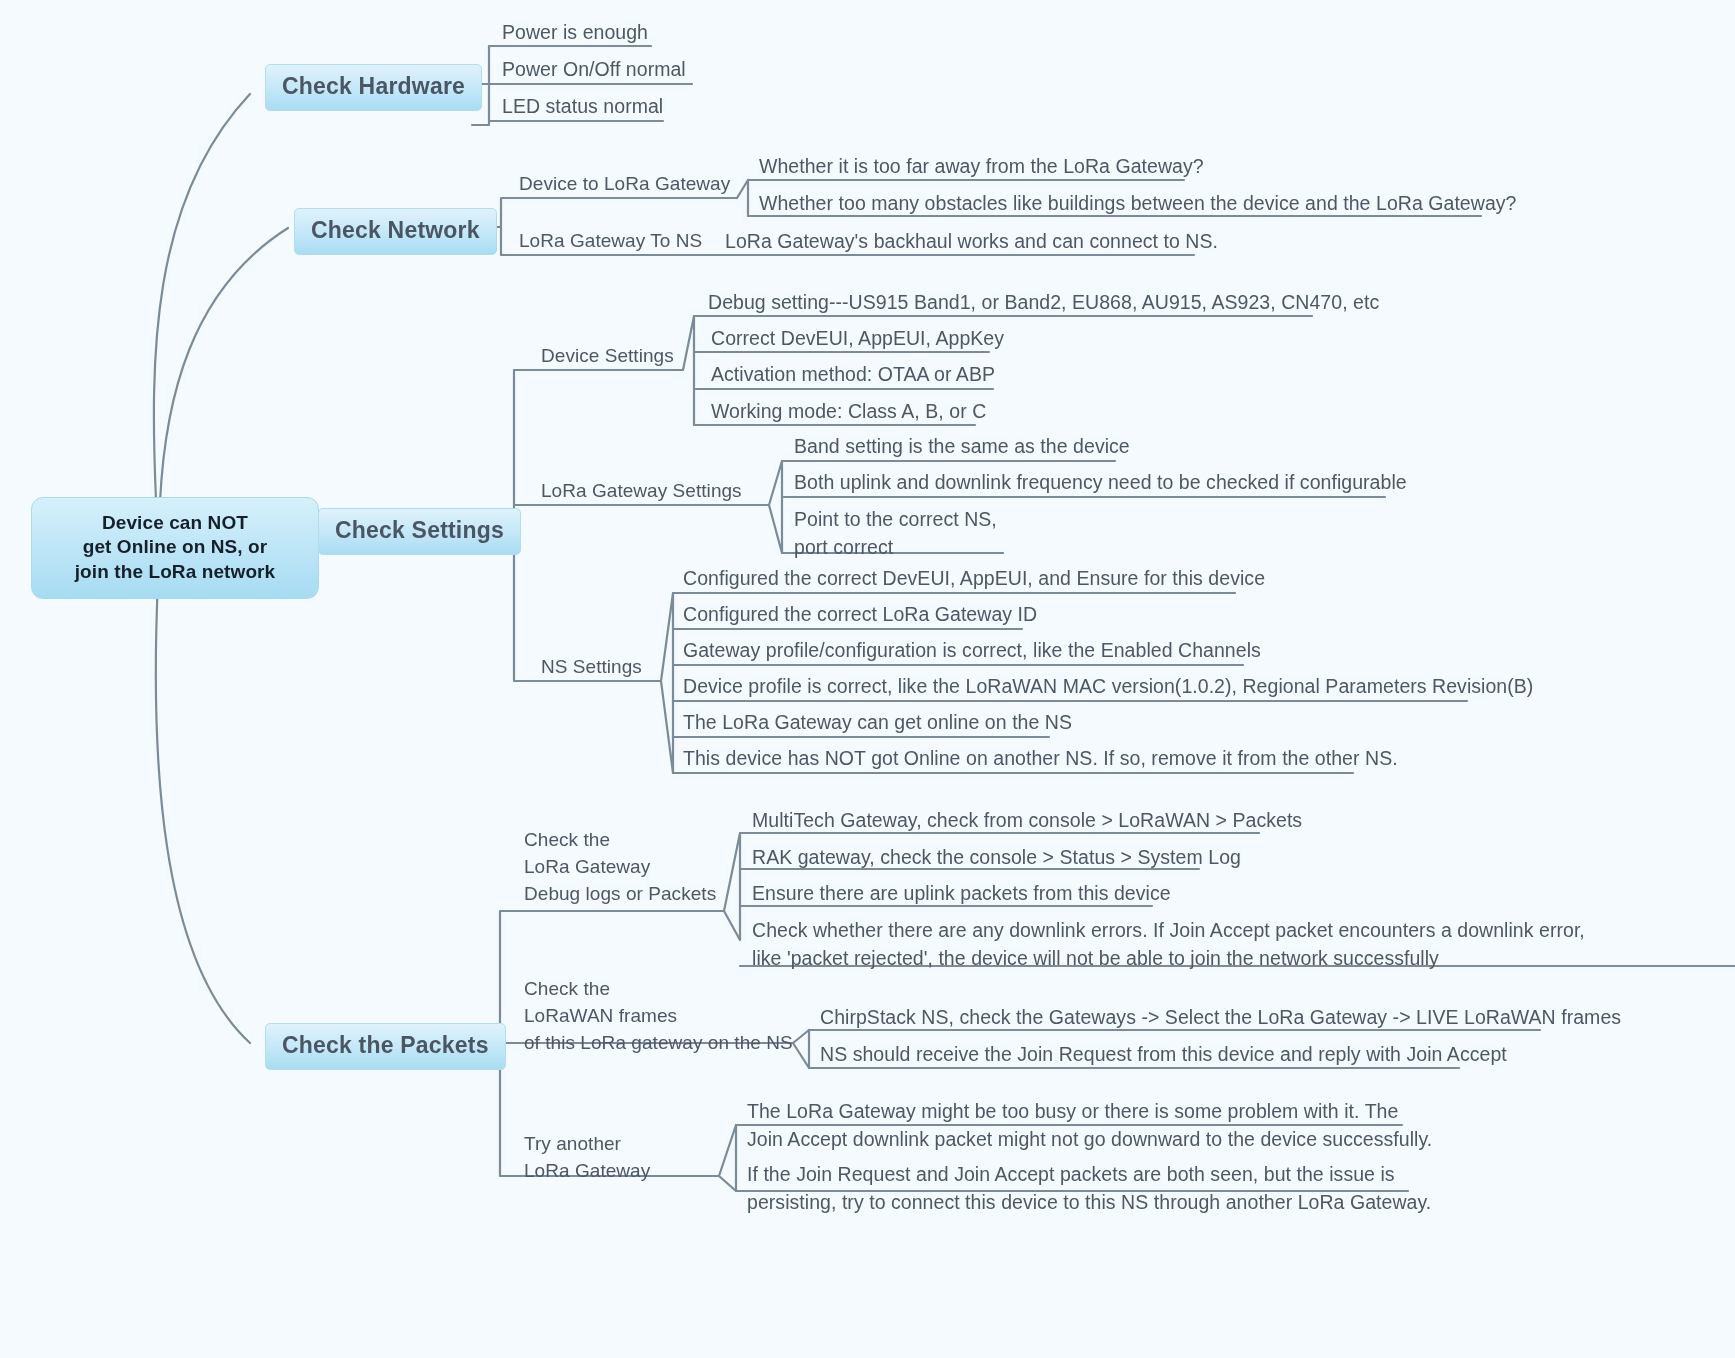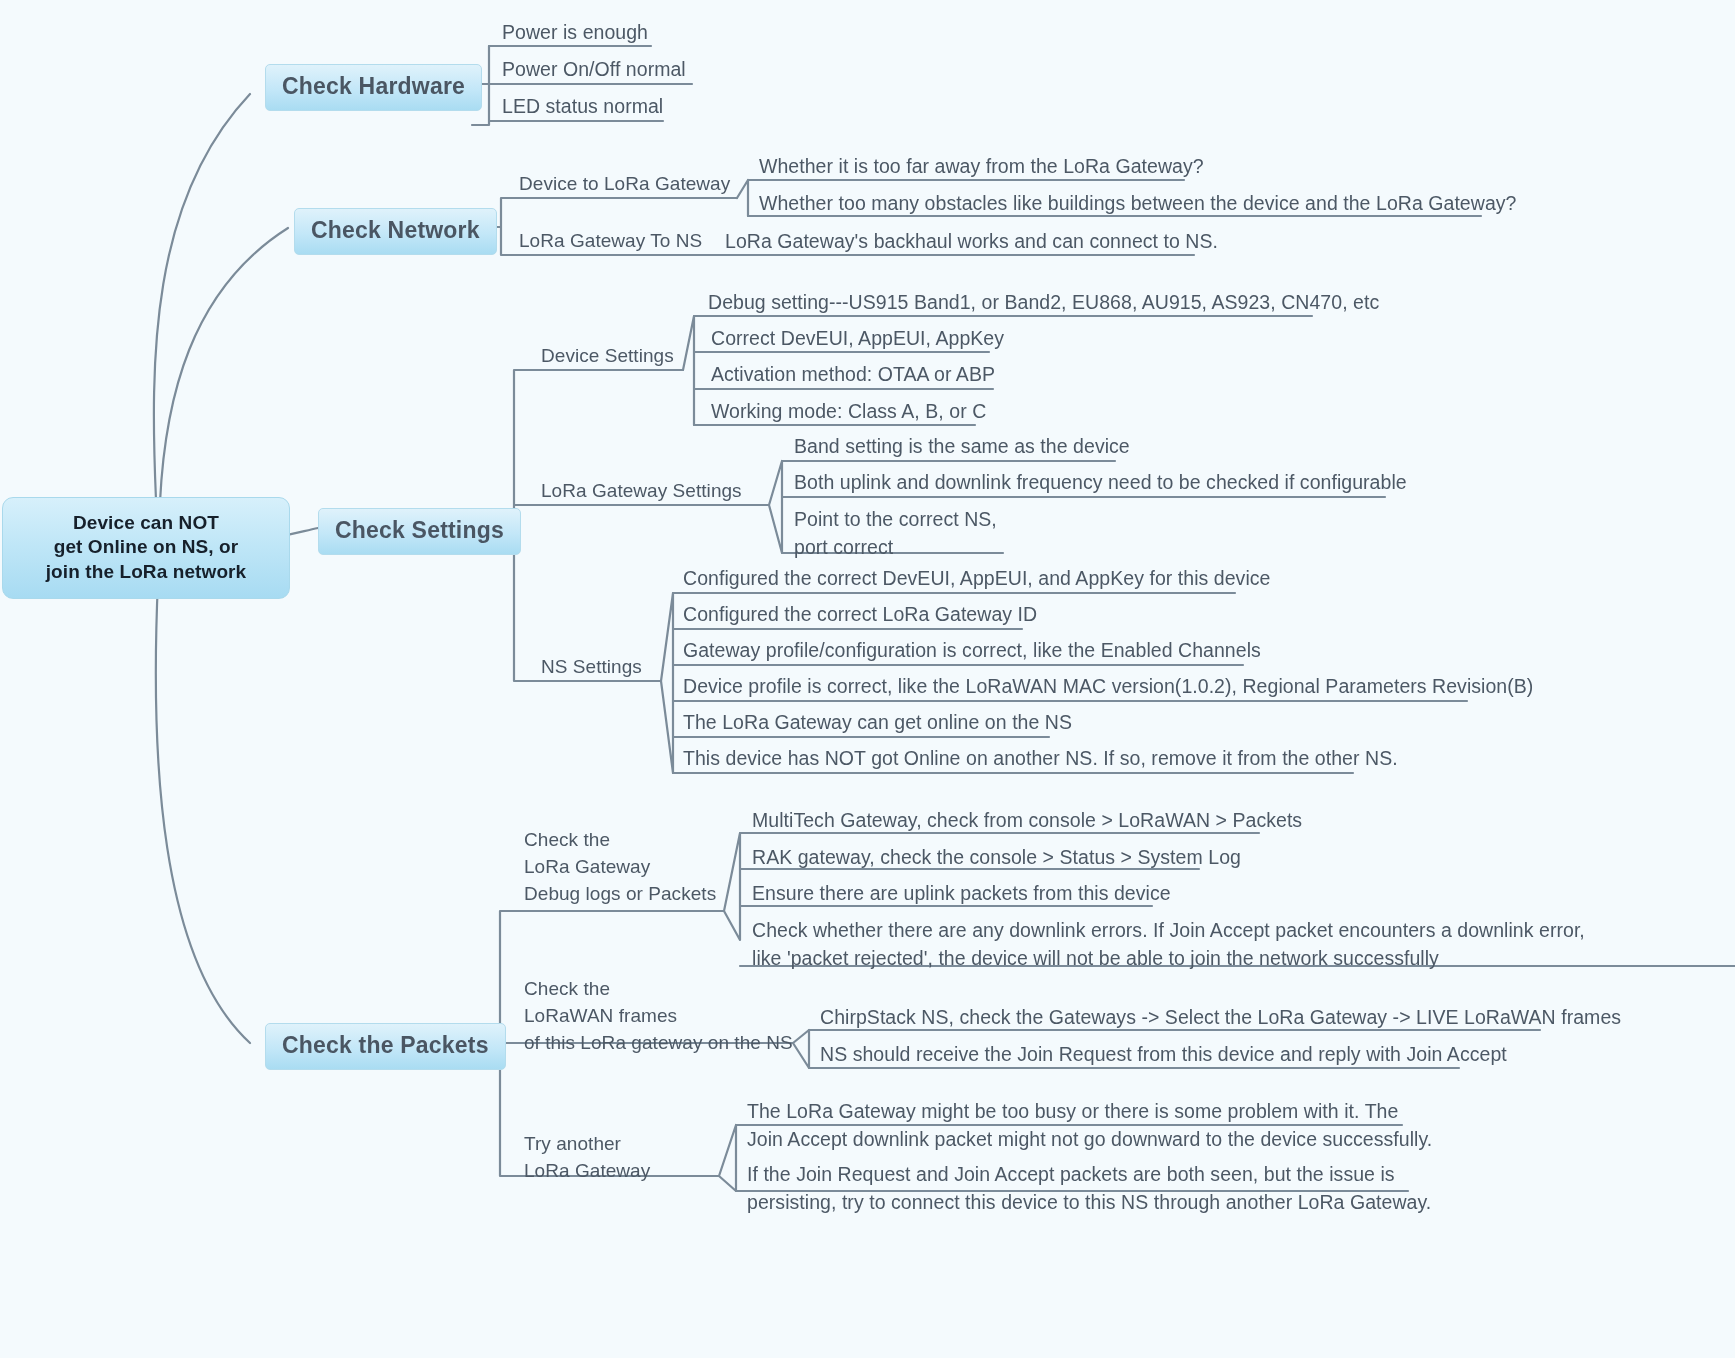--- a/index.html
+++ b/index.html
@@ -153,21 +153,21 @@
   <path d="M793,1043 L809,1030 L809,1068 L793,1043"></path>
   <path d="M809,1030 L1540,1030"></path>
   <path d="M809,1068 L1459,1068"></path>
 
   <path d="M521,1176 L719,1176"></path>
   <path d="M719,1176 L736,1125 L736,1191 L719,1176"></path>
   <path d="M736,1125 L1402,1125"></path>
   <path d="M736,1191 L1408,1191"></path>
 </svg>
 
-<div class="node root-node" style="left:2px; top:497px; width:288px;border-radius:11px;">Device can NOT
+<div class="node root-node" style="left:31px; top:497px; width:288px;">Device can NOT
 get Online on NS, or
 join the LoRa network</div>
 
 <div class="node l1-node" style="left:265px; top:64px;">Check Hardware</div>
 
 <div class="node l1-node" style="left:294px; top:208px;">Check Network</div>
 
 <div class="node l1-node" style="left:318px; top:508px;">Check Settings</div>
 
 <div class="node l1-node" style="left:265px; top:1023px;">Check the Packets</div>
@@ -192,21 +192,21 @@
 
 <div class="node l2-node" style="left:541px; top:479px;">LoRa Gateway Settings</div>
 
 <div class="node l3-node" style="left:794px; top:434px;">Band setting is the same as the device</div>
 <div class="node l3-node" style="left:794px; top:470px;">Both uplink and downlink frequency need to be checked if configurable</div>
 <div class="node l3-node multi" style="left:794px; top:506px;">Point to the correct NS,
 port correct</div>
 
 <div class="node l2-node" style="left:541px; top:655px;">NS Settings</div>
 
-<div class="node l3-node" style="left:683px; top:566px;">Configured the correct DevEUI, AppEUI, and AppKey for this device</div>
+<div class="node l3-node" style="left:683px; top:566px;">Configured the correct DevEUI, AppEUI, and Ensure for this device</div>
 <div class="node l3-node" style="left:683px; top:602px;">Configured the correct LoRa Gateway ID</div>
 <div class="node l3-node" style="left:683px; top:638px;">Gateway profile/configuration is correct, like the Enabled Channels</div>
 <div class="node l3-node" style="left:683px; top:674px;">Device profile is correct, like the LoRaWAN MAC version(1.0.2), Regional Parameters Revision(B)</div>
 <div class="node l3-node" style="left:683px; top:710px;">The LoRa Gateway can get online on the NS</div>
 <div class="node l3-node" style="left:683px; top:746px;">This device has NOT got Online on another NS. If so, remove it from the other NS.</div>
 
 <div class="node l2-node multi" style="left:524px; top:827px;">Check the
 LoRa Gateway
 Debug logs or Packets</div>
 

